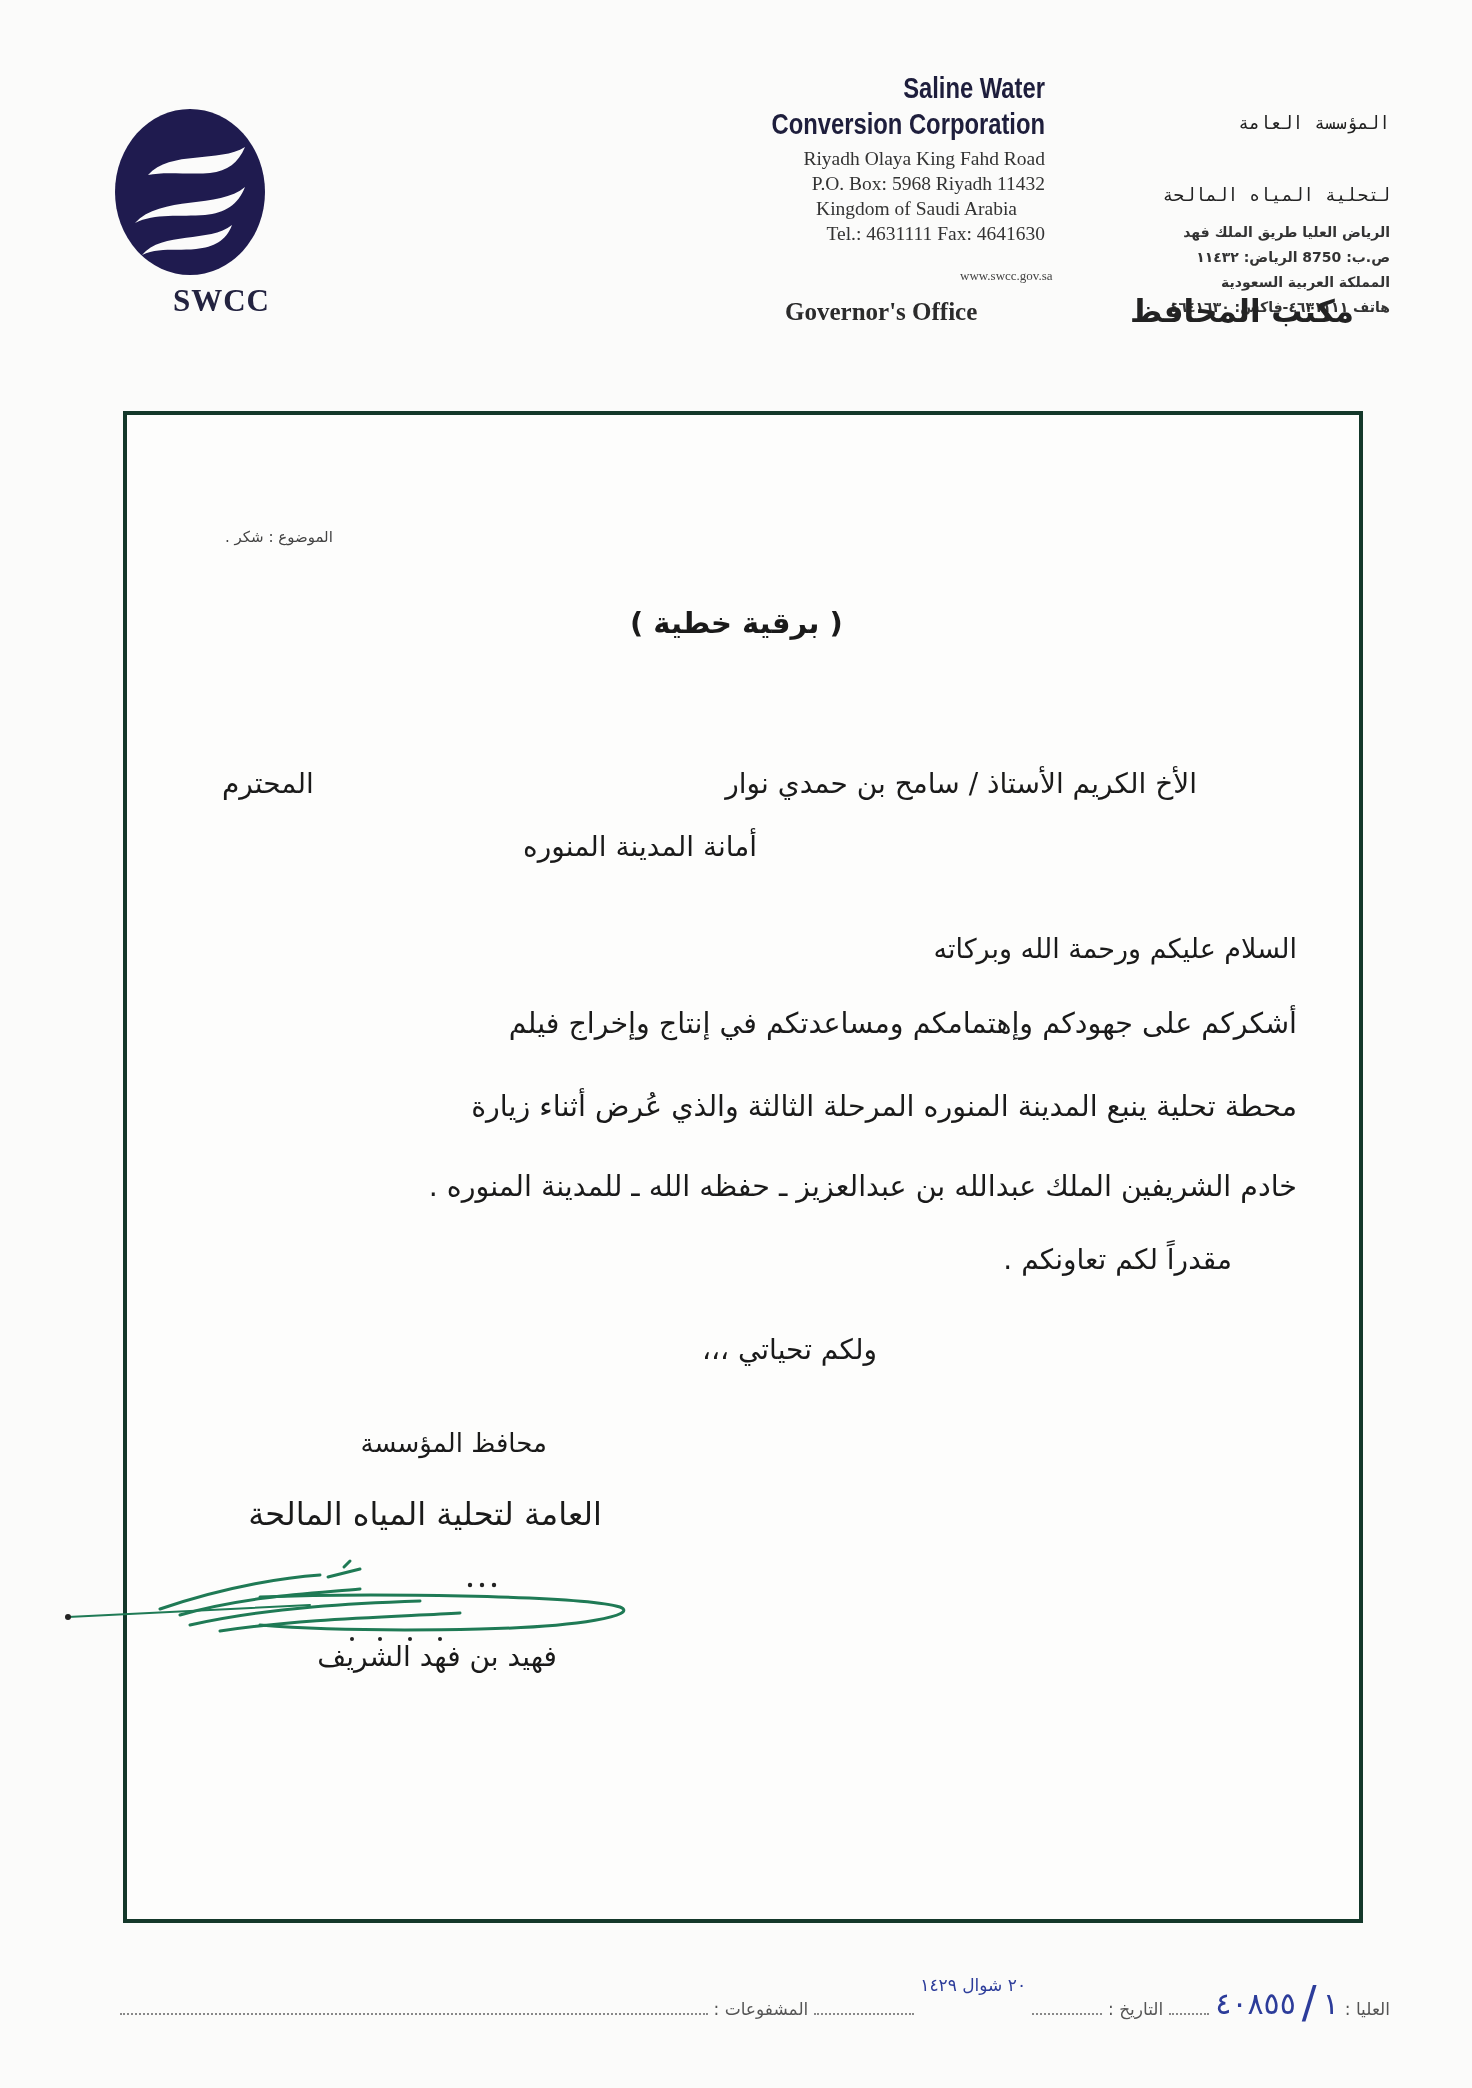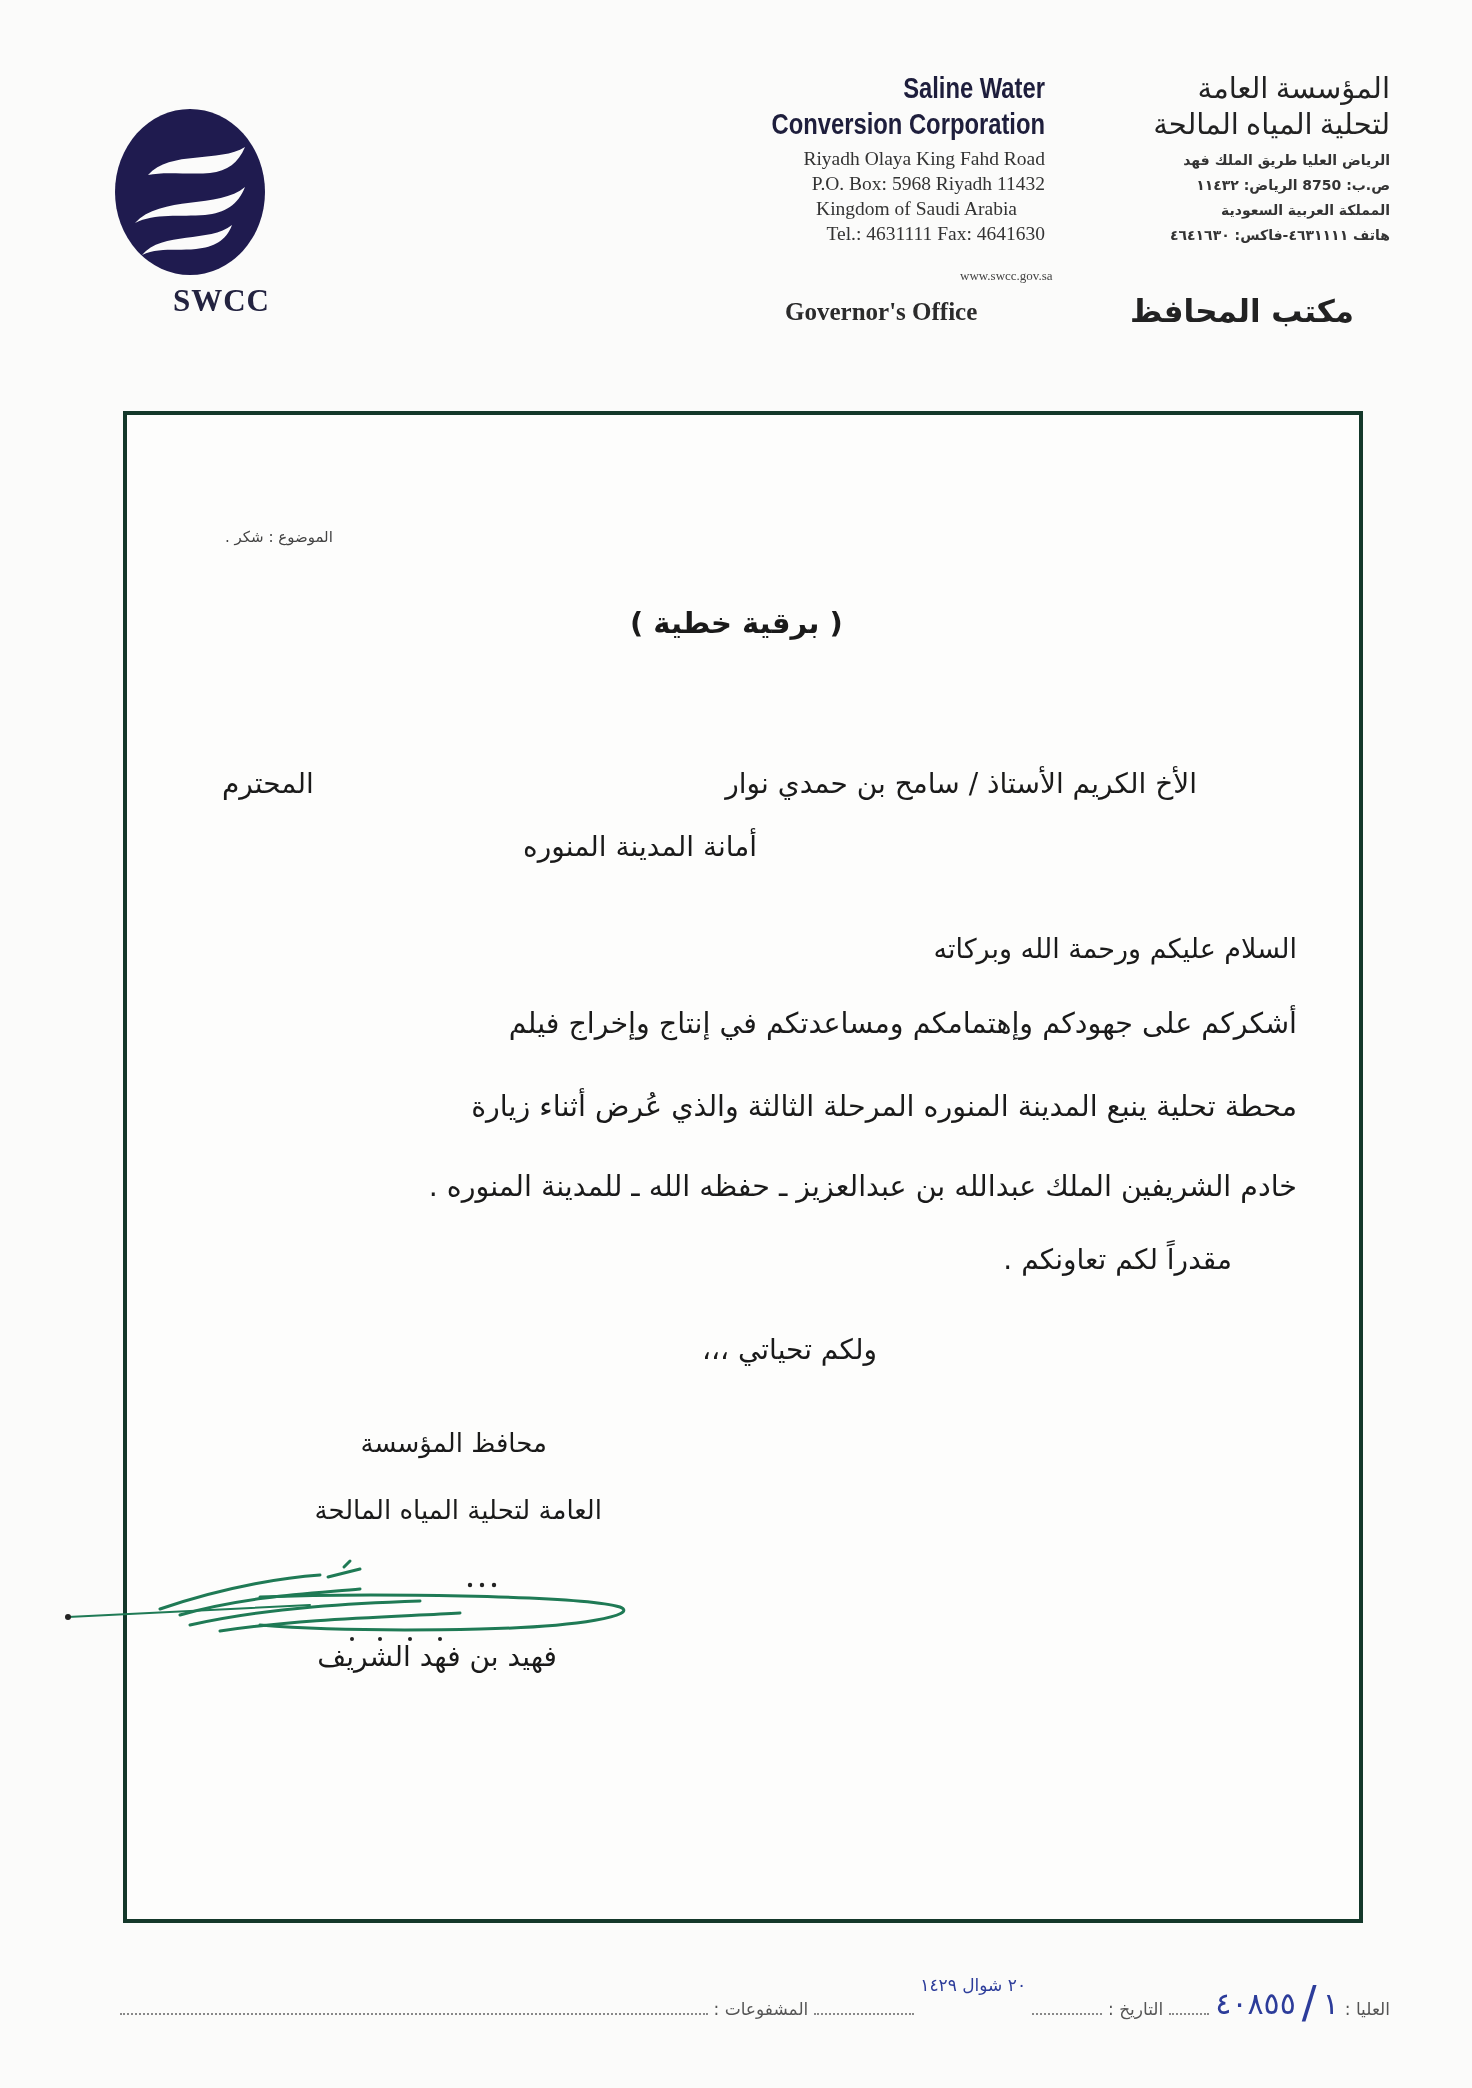--- a/index.html
+++ b/index.html
@@ -30,22 +30,23 @@
   .en-addr {
     font-family: "Liberation Serif", serif; font-size: 19.5px; color: #333; line-height: 25px;
     white-space: nowrap;
   }
   #en-addr-block { margin-top: 4px; }
   .en-addr.l3 { padding-right: 28px; }
 
   
   #ar-head { left: 1060px; top: 70px; width: 330px; text-align: right; direction: rtl; }
   .ar-name {
-    font-family: Liberation Serif, serif; font-size: 29px; line-height: 36px; color: #222;
+    font-family: Liberation Mono, monospace; font-size: 18px; line-height: 36px; color: #222;
     white-space: nowrap;
+    margin-top: 36px;
   }
   .ar-addr {
     font-family: "DejaVu Sans", sans-serif; font-weight: bold; font-size: 14px;
     line-height: 25px; color: #333; white-space: nowrap;
   }
   #ar-addr-block { margin-top: 6px; }
 
   #website {
     left: 960px; top: 268px; font-family: "Liberation Serif", serif; font-size: 13px; color: #444;
   }
@@ -77,21 +78,21 @@
 
   #greeting { right: 175px; top: 933px; font-size: 27px; }
   .body-line { right: 175px; font-size: 28.5px; }
   #body-1 { top: 1007px; }
   #body-2 { top: 1090px; }
   #body-3 { top: 1170px; }
   #appreciation { right: 240px; top: 1243px; font-size: 28px; }
   #closing { right: 595px; top: 1333px; font-size: 28px; }
 
   #sig-title-1 { right: 925px; top: 1428px; font-size: 26px; }
-  #sig-title-2 { right: 870px; top: 1495px; font-size: 26px; }
+  #sig-title-2 { right: 870px; top: 1495px; font-size: 32px; }
   #signature { left: 60px; top: 1555px; width: 570px; height: 90px; }
   #signer-name { right: 915px; top: 1640px; font-size: 28px; }
 
   
   #ref-row {
     left: 120px; top: 1975px; width: 1270px; height: 44px;
     direction: rtl; display: flex; align-items: flex-end; gap: 6px;
     font-family: "DejaVu Sans", sans-serif; font-size: 17px; color: #555;
   }
   .ref-label { white-space: nowrap; }

